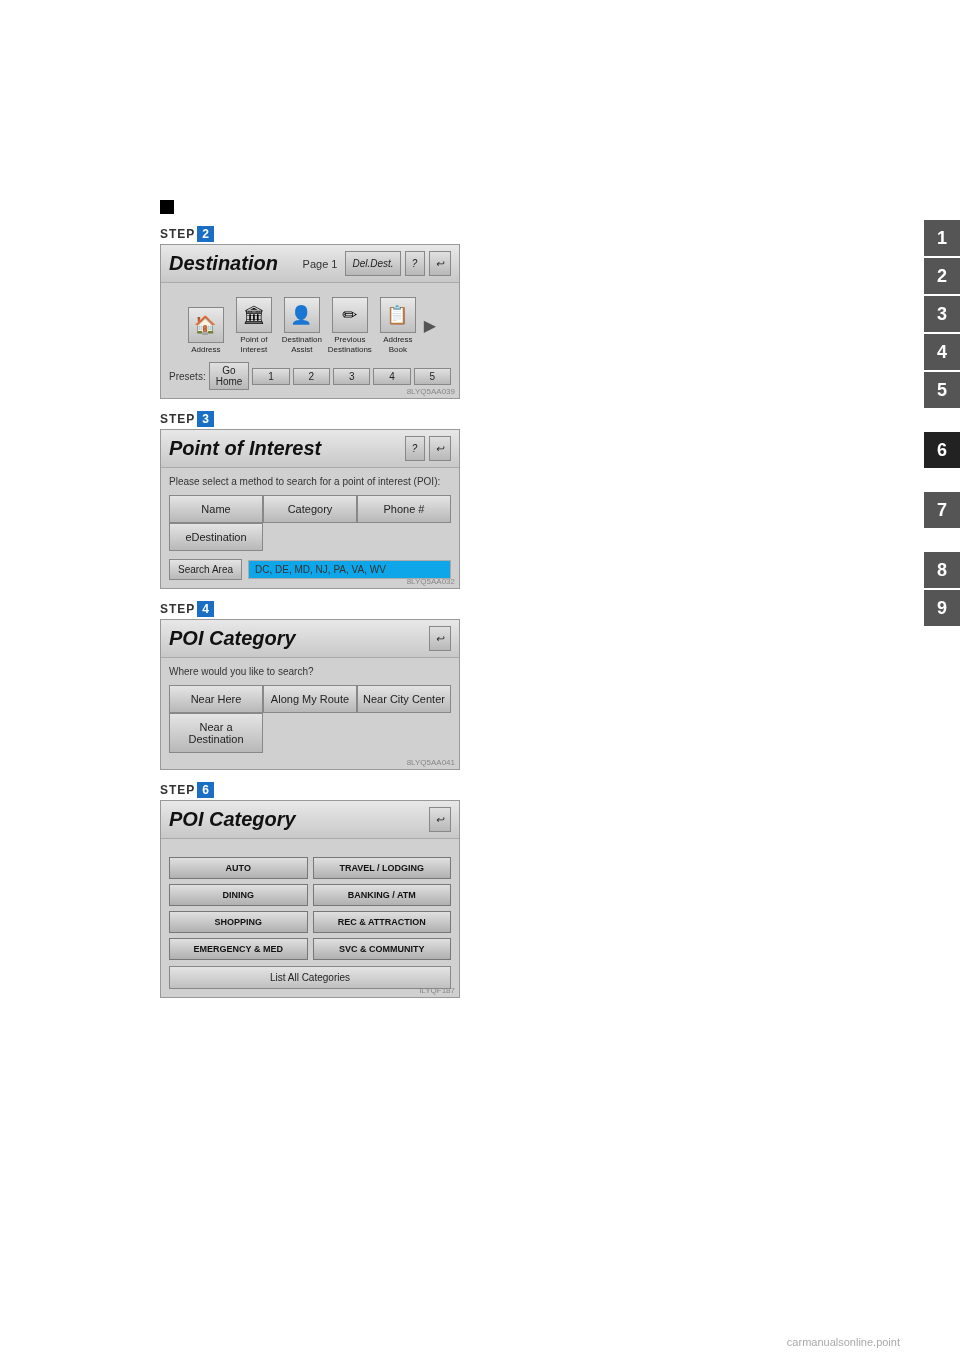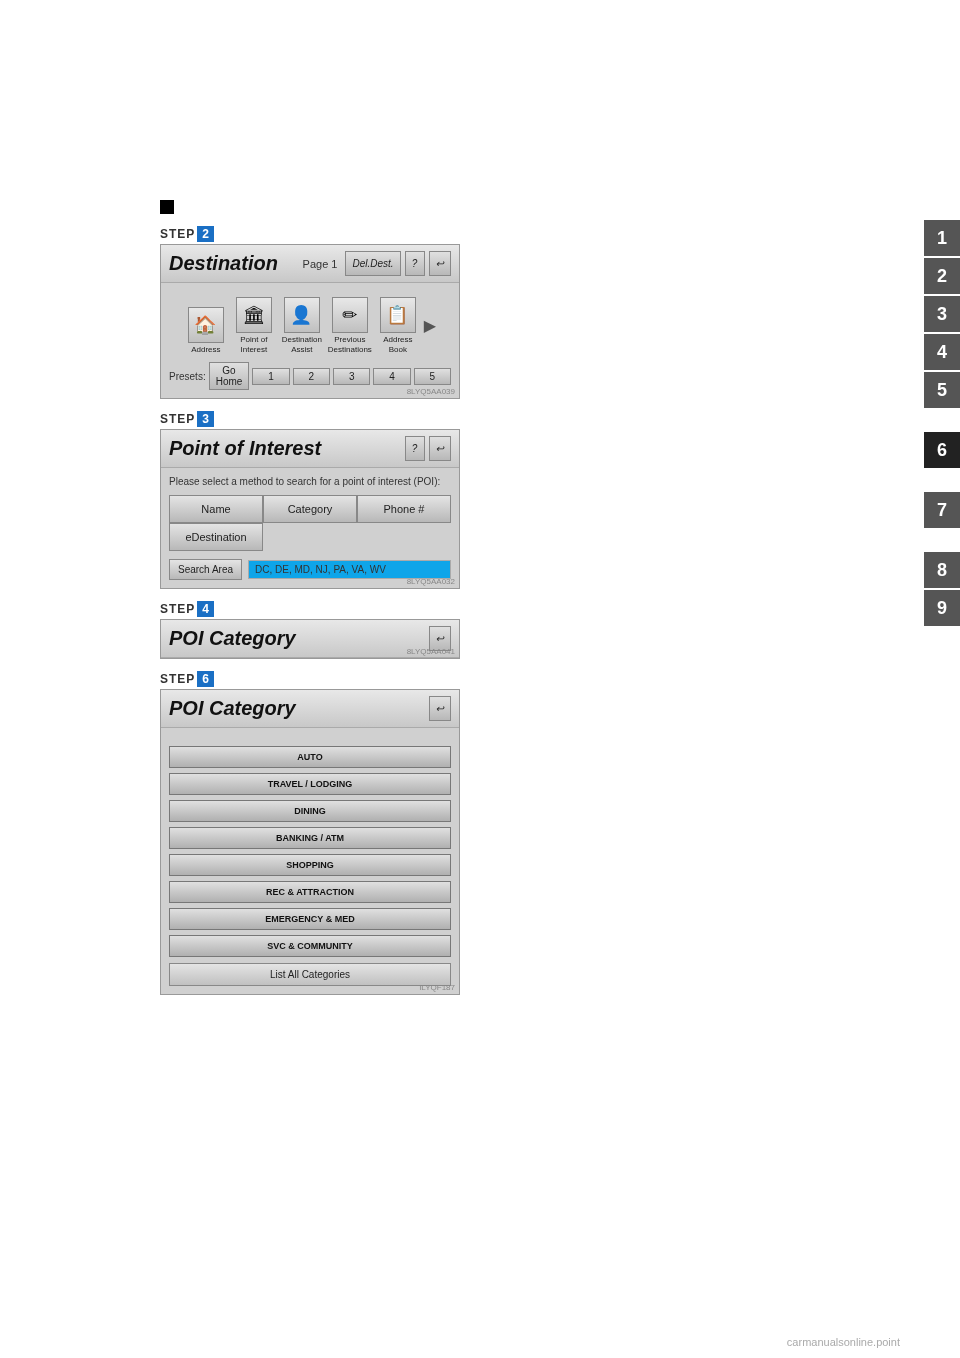--- a/index.html
+++ b/index.html
@@ -246,21 +246,21 @@
     
     .where-label {
       font-size: 10px;
       color: #333;
       margin-bottom: 8px;
     }
 
     
     .category-grid {
       display: grid;
-      grid-template-columns: 1fr;
+      grid-template-columns: 1fr 1fr;
       gap: 5px;
       margin-bottom: 6px;
     }
     .cat-btn {
       border: 1px solid #777;
       background: linear-gradient(180deg, #e0e0e0, #b0b0b0);
       font-size: 9px;
       font-weight: bold;
       padding: 5px 4px;
       cursor: pointer;
@@ -401,20 +401,29 @@
       <span class="step-text">STEP</span>
       <span class="step-num">4</span>
     </div>
     <div class="screen-panel">
       <div class="panel-header">
         <span class="panel-title">POI Category</span>
         <div class="panel-header-right">
           <button class="header-btn">↩</button>
         </div>
       </div>
+      <div class="panel-body">
+        <div class="where-label">Where would you like to search?</div>
+        <div class="btn-grid-2x2">
+          <button class="nav-btn">Near Here</button>
+          <button class="nav-btn">Along My Route</button>
+          <button class="nav-btn">Near City Center</button>
+          <button class="nav-btn">Near a Destination</button>
+        </div>
+      </div>
       <span class="img-id">8LYQ5AA041</span>
     </div>
   </div>
 
   
   <div>
     <div class="step-label">
       <span class="step-text">STEP</span>
       <span class="step-num">6</span>
     </div>

